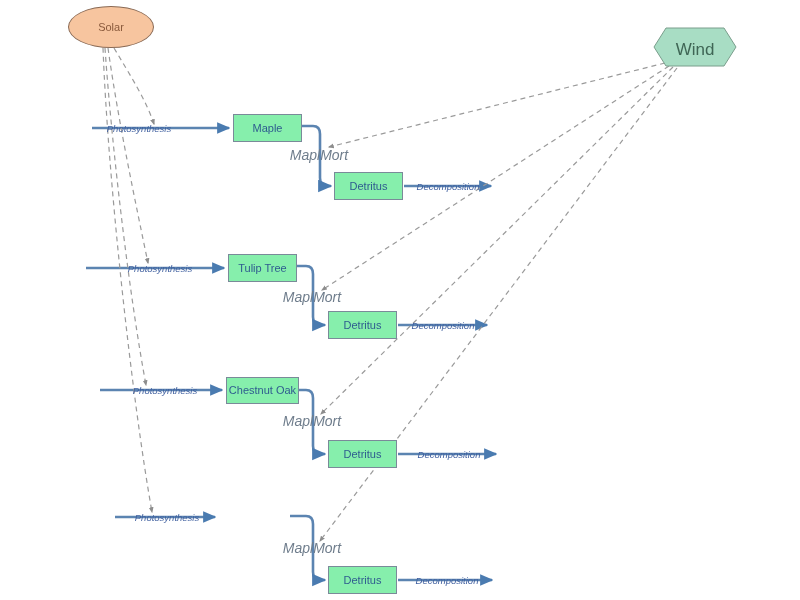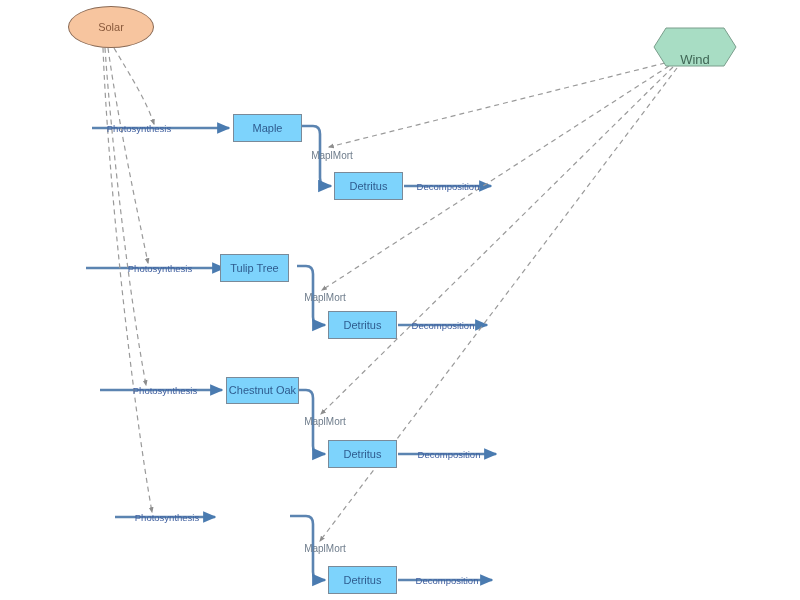--- a/index.html
+++ b/index.html
@@ -45,48 +45,48 @@
     background: #f7c59f;
     border: 1px solid #8a6a55;
     color: #8a5a3c;
     font-size: 11px;
   }
   
   .hexwrap { position: absolute; }
   .hexwrap svg { position:absolute; left:0; top:0; overflow:visible; }
   .hexwrap .hexlabel {
     position: absolute;
-    left: 0; top: 12px;
+    left: 0; top: 3px;
     width: 100%; height: 100%;
     display: flex; align-items: center; justify-content: center;
     color: #3f6655;
-    font-size: 13px;
+    font-size: 17px;
   }
 
   .node-box {
-    background: #7dd3fc;
+    background: #86efac;
     border: 1px solid #7a8a99;
     color: #2f5c8f;
     font-size: 11px;
     box-shadow: 0 0 0 0 transparent;
   }
   .node-box.two-line { font-size: 10.5px; }
 
   
   .edge-label {
     position: absolute;
     font-size: 9.5px;
     color: #3f5f9f;
     white-space: nowrap;
     background: transparent;
+    font-style: italic;
   }
   .edge-label.mort {
     color: #6f7d8c;
-    font-size: 10px;
-    margin-left: 13px;
+    font-size: 14px;
   }
   .edge-label.centered {
     transform: translate(-50%, -50%);
   }
 </style>
 </head>
 <body>
 
 <div id="canvas">
 
@@ -150,21 +150,21 @@
   <div class="node node-box" style="left:233px; top:114px; width:69px; height:28px;">
     <span>Maple</span>
   </div>
   <div class="node node-box" style="left:334px; top:172px; width:69px; height:28px;">
     <span>Detritus</span>
   </div>
   <div class="edge-label centered" style="left:139px; top:128px;">Photosynthesis</div>
   <div class="edge-label mort centered" style="left:319px; top:155px;">MaplMort</div>
   <div class="edge-label centered" style="left:448px; top:186px;">Decomposition</div>
 
-  <div class="node node-box" style="left:220px; top:254px; width:69px; height:28px;">
+  <div class="node node-box" style="left:228px; top:254px; width:69px; height:28px;">
     <span>Tulip Tree</span>
   </div>
   <div class="node node-box" style="left:328px; top:311px; width:69px; height:28px;">
     <span>Detritus</span>
   </div>
   <div class="edge-label centered" style="left:160px; top:268px;">Photosynthesis</div>
   <div class="edge-label mort centered" style="left:312px; top:297px;">MaplMort</div>
   <div class="edge-label centered" style="left:443px; top:325px;">Decomposition</div>
 
   <div class="node node-box" style="left:226px; top:377px; width:73px; height:27px;text-align:center;">

